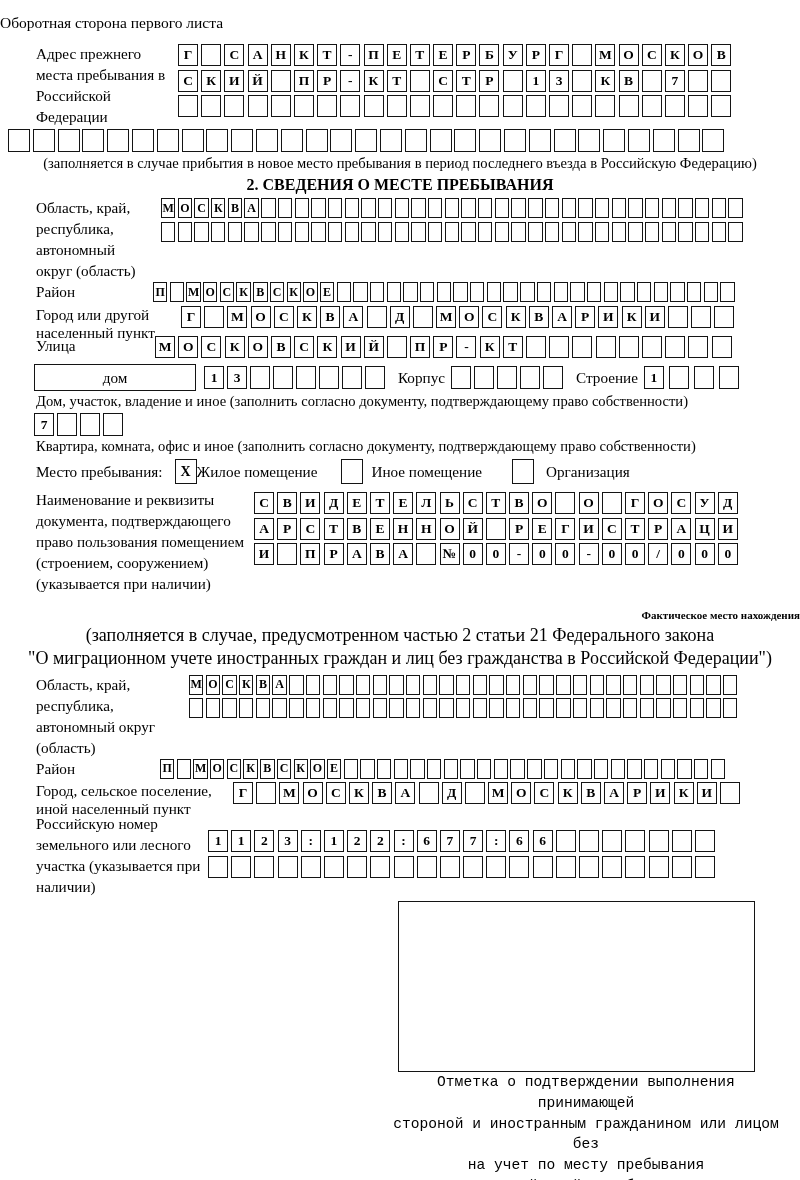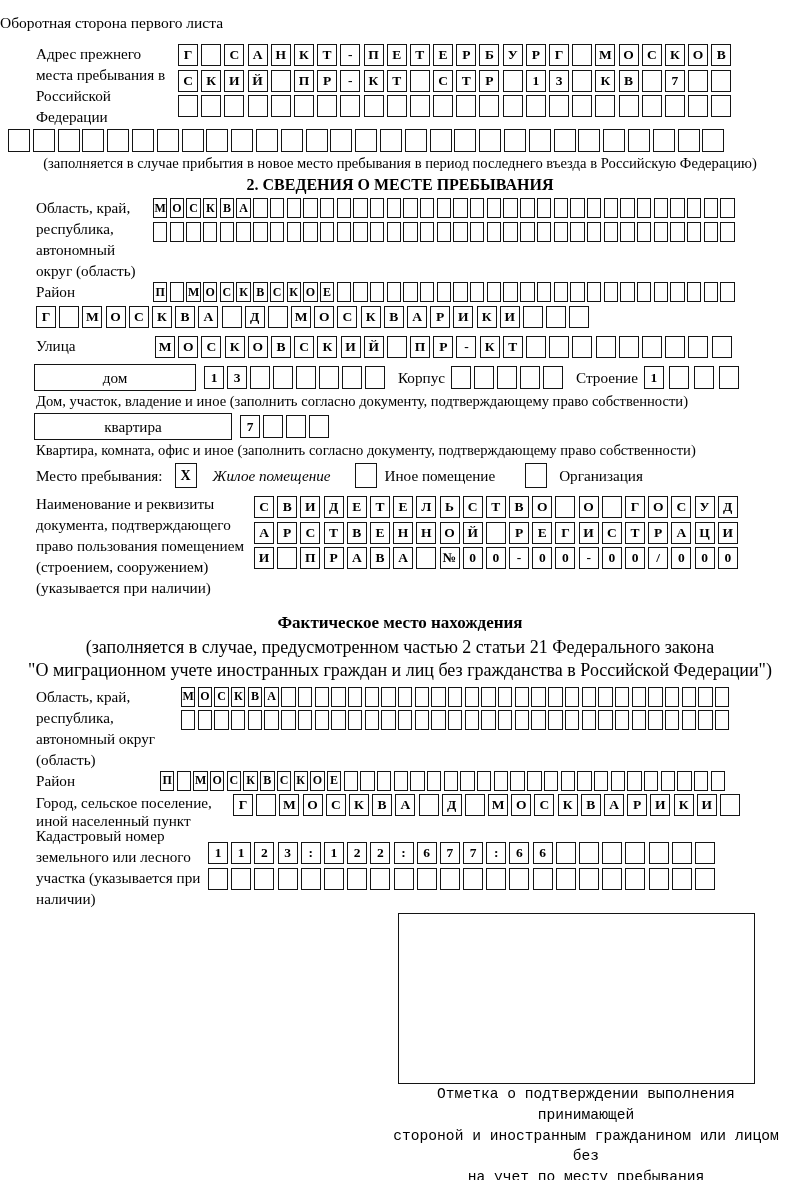--- a/index.html
+++ b/index.html
@@ -13,38 +13,38 @@
   .rows{display:flex;flex-direction:column;}
   .cellrow{display:flex;margin-bottom:3.5px;}
   .cell{flex:none;display:inline-flex;align-items:center;justify-content:center;
         font-weight:600;background:#fff;}
   .cg-m .cell{width:18px;height:20px;border:1.5px solid #141414;margin-right:3.2px;font-size:13.5px;}
   .cg-w .cell{width:20px;height:21px;border:1.5px solid #141414;margin-right:2.8px;font-size:13.5px;}
   .cg-s .cell{width:12.4px;height:18px;border:1.3px solid #141414;margin-right:2.3px;font-size:12px;}
   .fullrow{margin-left:8px;margin-top:1px;}
   .center-note{text-align:center;font-size:14.6px;margin-top:3px;}
   .sec-title{text-align:center;font-weight:bold;font-size:16px;margin-top:4px;}
-  .mt4{margin-top:4px;} .mt2{margin-top:2px;}
+  .mt4{margin-top:4px;gap:8px;} .mt2{margin-top:2px;}
   .inline-row{display:flex;align-items:center;margin-left:34px;margin-top:3px;}
   .namebox{flex:none;border:1.6px solid #141414;height:25px;display:flex;align-items:center;
            justify-content:center;font-size:15.2px;background:#fff;}
   .dom-box{width:160px;margin-right:8px;}
   .kv-box{width:196px;margin-right:8px;}
   .mid-lbl{font-size:15.2px;margin:0 6px 0 10px;}
   .cg-d .cell{width:18px;height:21px;border:1.5px solid #141414;margin-right:3px;font-size:13.5px;}
   .stroenie .cell{margin-right:5px;}
   .small-cap{font-size:14.6px;margin:2px 0 2px 36px;}
   .mesto{display:flex;align-items:center;margin-left:36px;margin-top:4px;font-size:15.2px;}
   .chk{flex:none;width:20px;height:23px;border:1.6px solid #141414;display:flex;align-items:center;
        justify-content:center;font-size:14px;font-weight:600;}
-  .mesto .t1{margin-left:12px;} .mesto .t2{margin-left:16px;font-style:italic;}
+  .mesto .t1{margin-left:12px;} .mesto .t2{margin-left:0;}
   .mesto .b2{margin-left:24px;} .mesto .t3{margin-left:8px;}
   .mesto .b3{margin-left:30px;} .mesto .t4{margin-left:12px;}
   .mesto-note{width:700px;text-align:center;font-size:14.6px;margin-top:1px;}
-  .fact-title{text-align:center;font-weight:bold;font-size:17px;margin-top:14px;}
+  .fact-title{text-align:right;font-weight:bold;font-size:11px;margin-top:14px;}
   .fact-note{text-align:center;font-size:18px;line-height:1.3;margin-top:3px;}
   .kad-cells{margin-top:16px;}
   .stamp-box{margin:3px 0 0 398px;width:355px;height:169px;border:1.5px solid #141414;}
   .stamp-cap{margin-left:390px;width:392px;text-align:center;font-size:14.6px;line-height:1.42;font-family:Liberation Mono, monospace;}
   .fixh{height:30px;align-items:flex-start;}
 </style>
 </head>
 <body>
 
 <div class="page">
@@ -284,20 +284,21 @@
         <span class="cell"></span>
         <span class="cell"></span>
         <span class="cell"></span>
         <span class="cell"></span>
         <span class="cell"></span>
         <span class="cell"></span>
       </div>
   </div>
 
   <div class="row fixh">
+    <div class="lbl w145" style="line-height:1.2;">Город или другой населенный пункт</div>
     <div class="cellrow cg-m">
         <span class="cell">Г</span>
         <span class="cell"></span>
         <span class="cell">М</span>
         <span class="cell">О</span>
         <span class="cell">С</span>
         <span class="cell">К</span>
         <span class="cell">В</span>
         <span class="cell">А</span>
         <span class="cell"></span>
@@ -374,21 +375,20 @@
     <div class="cellrow cg-d stroenie" style="margin-bottom:0;">
         <span class="cell">1</span>
         <span class="cell"></span>
         <span class="cell"></span>
         <span class="cell"></span>
       </div>
   </div>
   <div class="small-cap">Дом, участок, владение и иное (заполнить согласно документу, подтверждающему право собственности)</div>
 
   <div class="inline-row">
-    <div class="namebox kv-box">квартира</div>
     <div class="cellrow cg-d" style="margin-bottom:0;">
         <span class="cell">7</span>
         <span class="cell"></span>
         <span class="cell"></span>
         <span class="cell"></span>
       </div>
   </div>
   <div class="small-cap">Квартира, комната, офис и иное (заполнить согласно документу, подтверждающему право собственности)</div>
 
   <div class="mesto">
@@ -618,21 +618,21 @@
         <span class="cell">А</span>
         <span class="cell">Р</span>
         <span class="cell">И</span>
         <span class="cell">К</span>
         <span class="cell">И</span>
         <span class="cell"></span>
       </div>
   </div>
 
   <div class="row mt2">
-    <div class="lbl w172">Кадастровый номер земельного или лесного участка (указывается при наличии)</div>
+    <div class="lbl w172">Российскую номер земельного или лесного участка (указывается при наличии)</div>
     <div class="rows kad-cells">
       <div class="cellrow cg-m">
           <span class="cell">1</span>
           <span class="cell">1</span>
           <span class="cell">2</span>
           <span class="cell">3</span>
           <span class="cell">:</span>
           <span class="cell">1</span>
           <span class="cell">2</span>
           <span class="cell">2</span>

